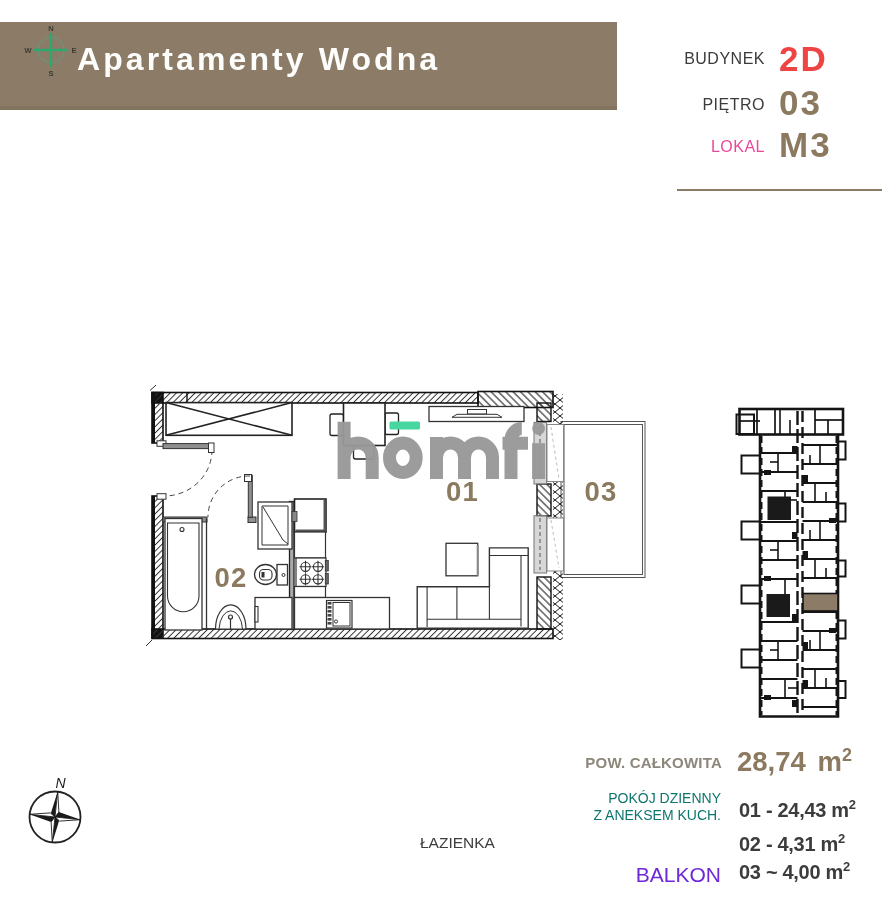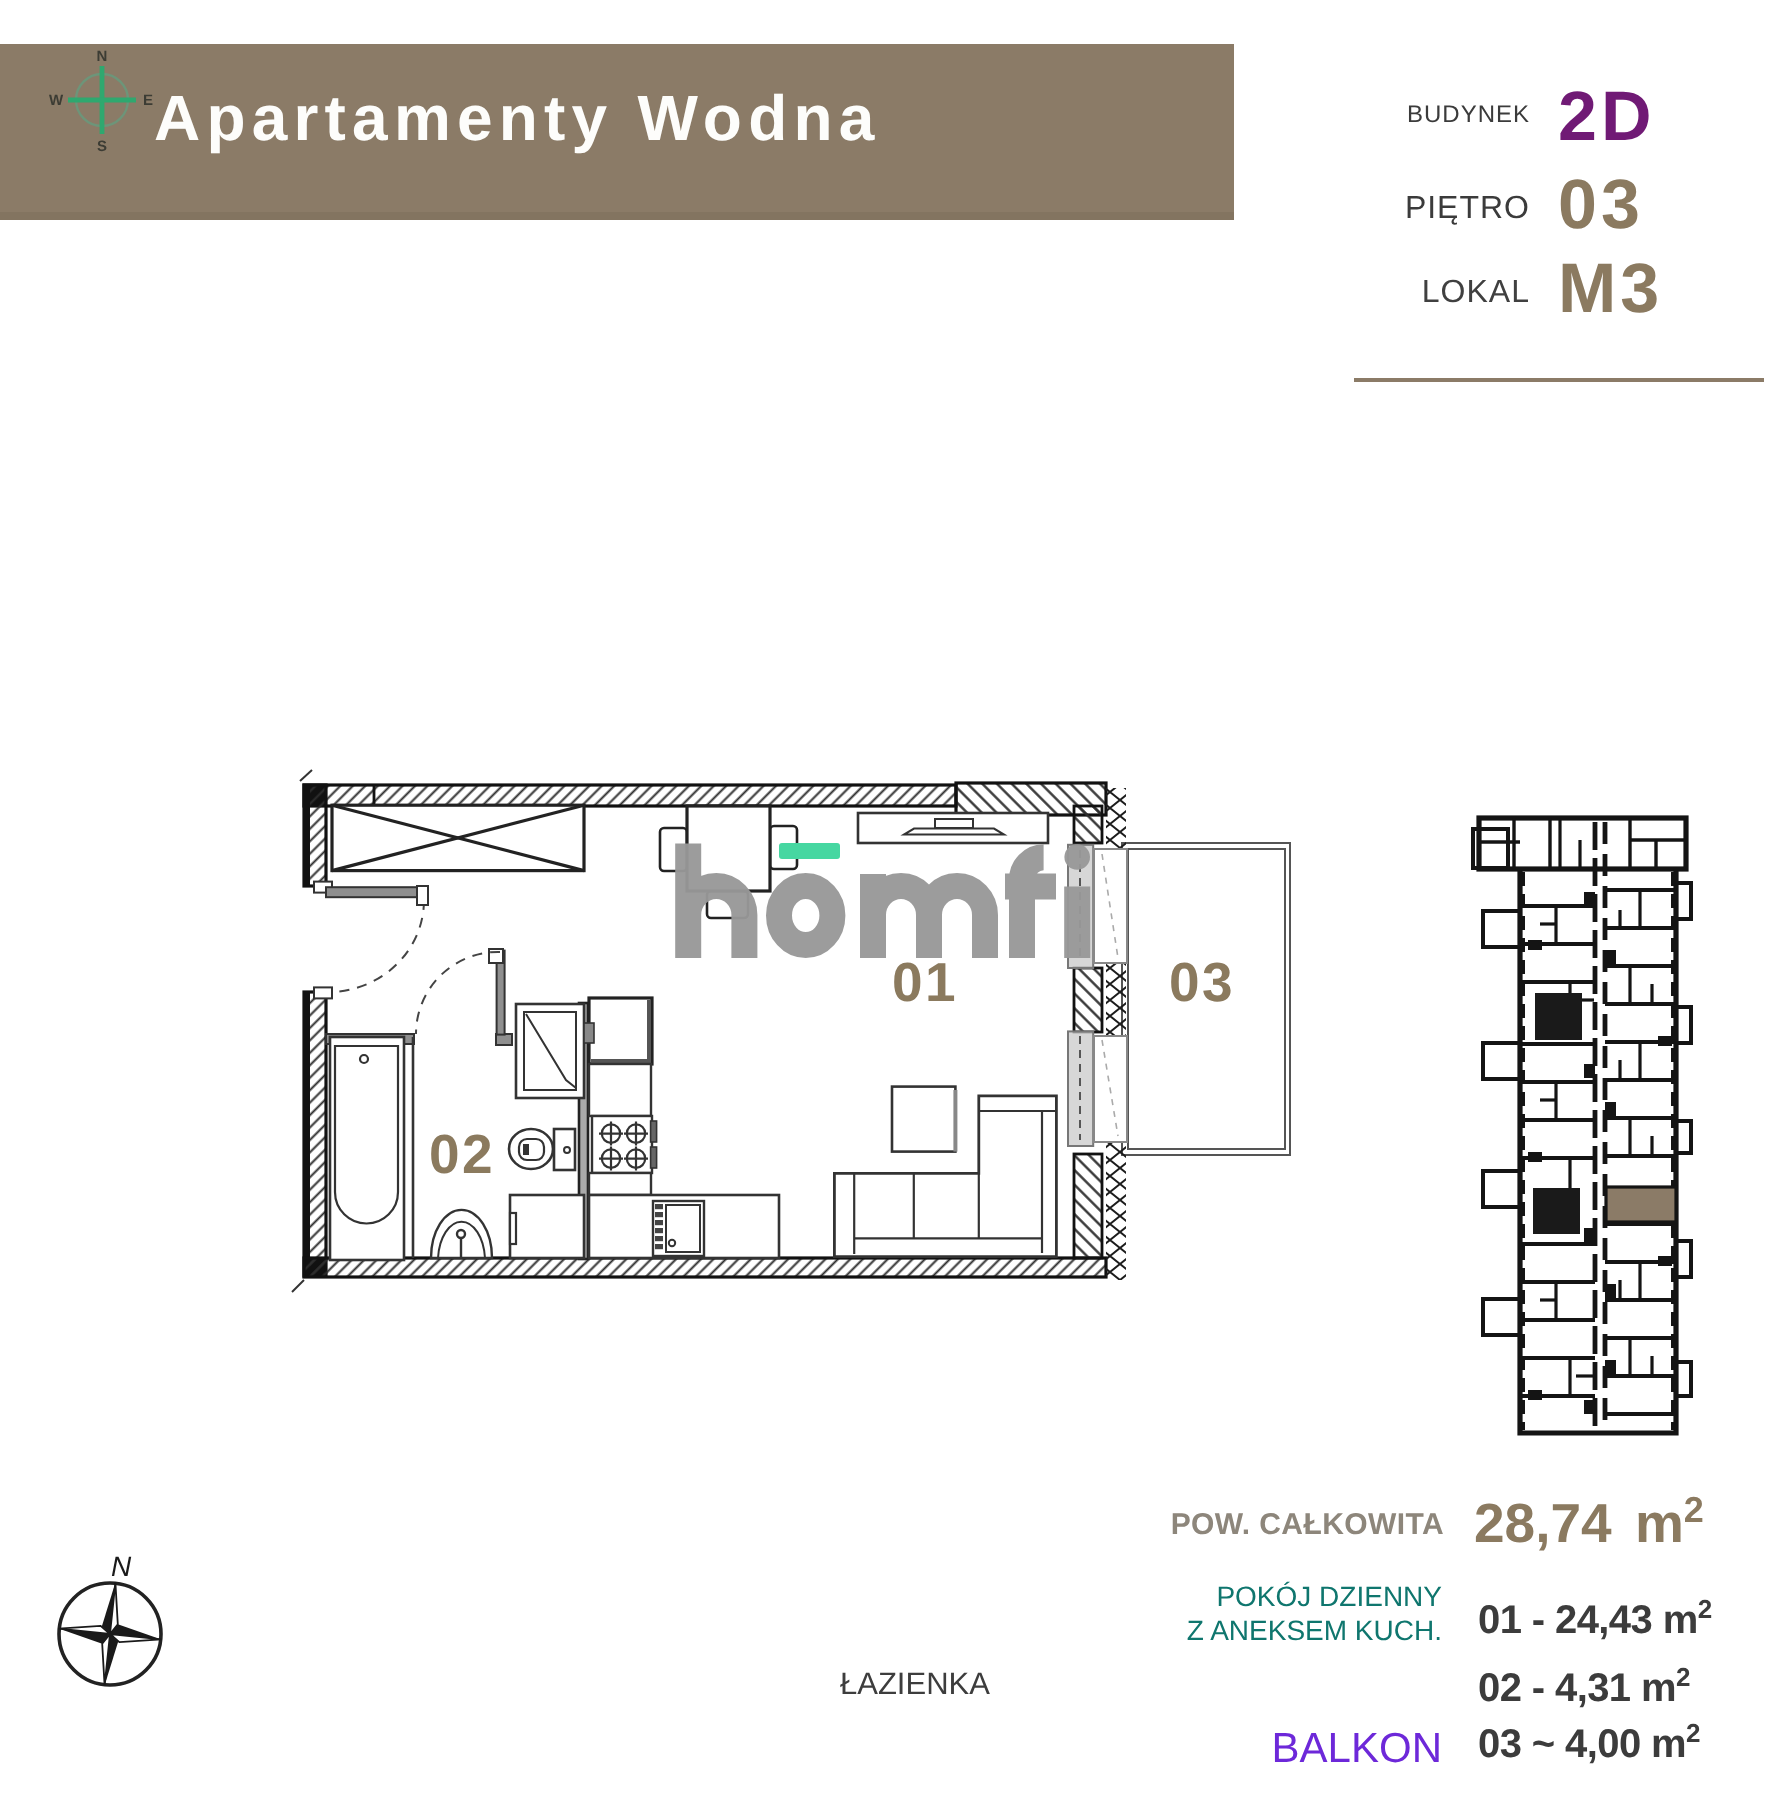--- a/index.html
+++ b/index.html
@@ -18,29 +18,29 @@
   <line x1="51" y1="33" x2="51" y2="67" stroke="#2fa86f" stroke-width="2.4"></line>
   <line x1="34" y1="50" x2="68" y2="50" stroke="#2fa86f" stroke-width="2.4"></line>
   <text x="51" y="30.5" font-size="7.5" font-weight="bold" fill="#3c3c34" text-anchor="middle">N</text>
   <text x="51" y="75.5" font-size="7.5" font-weight="bold" fill="#3c3c34" text-anchor="middle">S</text>
   <text x="28" y="52.5" font-size="7.5" font-weight="bold" fill="#3c3c34" text-anchor="middle">W</text>
   <text x="74" y="52.5" font-size="7.5" font-weight="bold" fill="#3c3c34" text-anchor="middle">E</text>
 </svg>
 
 <div class="abs" style="left:77px;top:41px;width:540px;color:#fdfdfb;font-size:32px;font-weight:bold;letter-spacing:3.1px;white-space:nowrap;">Apartamenty Wodna</div>
 
-<div class="abs" style="left:600px;top:50px;width:165px;text-align:right;color:#3b3b3b;font-size:12px;letter-spacing:0.5px;">BUDYNEK</div>
-
-<div class="abs" style="left:779px;top:39px;color:#701a75;font-size:35px;font-weight:bold;letter-spacing:2px;">2D</div>
+<div class="abs" style="left:600px;top:50px;width:165px;text-align:right;color:#3b3b3b;font-size:16px;letter-spacing:0.5px;">BUDYNEK</div>
+
+<div class="abs" style="left:779px;top:39px;color:#ef4444;font-size:35px;font-weight:bold;letter-spacing:2px;">2D</div>
 
 <div class="abs" style="left:600px;top:96px;width:165px;text-align:right;color:#3b3b3b;font-size:16px;letter-spacing:0.5px;">PIĘTRO</div>
 
 <div class="abs" style="left:779px;top:83px;color:#8b7a60;font-size:35px;font-weight:bold;letter-spacing:2px;">03</div>
 
-<div class="abs" style="left:600px;top:138px;width:165px;text-align:right;color:#404040;font-size:16px;letter-spacing:0.5px;">LOKAL</div>
+<div class="abs" style="left:600px;top:138px;width:165px;text-align:right;color:#ec4899;font-size:16px;letter-spacing:0.5px;">LOKAL</div>
 
 <div class="abs" style="left:779px;top:125px;color:#8b7a60;font-size:35px;font-weight:bold;letter-spacing:2px;">M3</div>
 
 <div class="abs" style="left:677px;top:189px;width:205px;height:2px;background:#8b7b67;"></div>
 
 <svg class="abs" style="left:140px;top:378px;" width="540" height="285" viewBox="140 378 540 285">
 <defs>
   <pattern id="hA" width="4.4" height="4.4" patternUnits="userSpaceOnUse" patternTransform="rotate(45)">
     <line x1="2.2" y1="-1" x2="2.2" y2="5.4" stroke="#2e2e2e" stroke-width="1"></line>
   </pattern>

